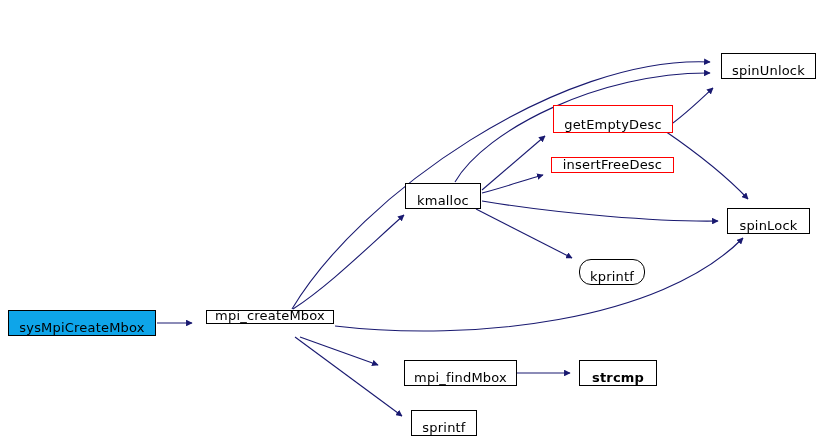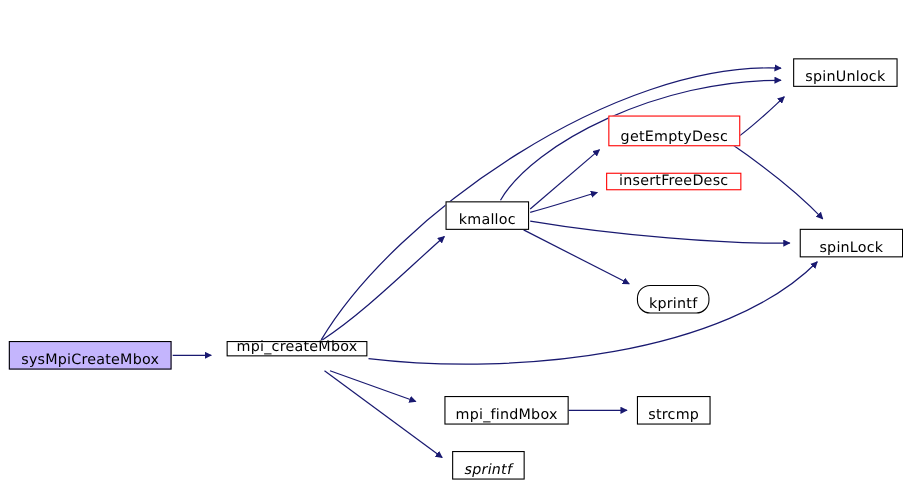--- a/index.html
+++ b/index.html
@@ -31,21 +31,21 @@
     align-items: flex-end;
     justify-content: center;
     font-family: "DejaVu Sans", sans-serif;
     font-size: 13px;
     color: #000000;
     letter-spacing: 0.2px;
     white-space: nowrap;
     z-index: 5;
   }
   .node.highlight {
-    background: #c4b5fd;
+    background: #0ea5e9;
     border-color: #000000;
   }
   .node.warn {
     border-color: #ff0000;
   }
   .node-label {
     pointer-events: none;
   }
 </style>
 </head>
@@ -92,27 +92,27 @@
       </div>
       <div class="node warn" style="left: 551px; top: 157px; width: 123px; height: 16px;">
         <span class="node-label">insertFreeDesc</span>
       </div>
       <div class="node" style="left: 579px; top: 259px; width: 66px; height: 26px; border-radius: 12px;">
         <span class="node-label">kprintf</span>
       </div>
       <div class="node" style="left: 721px; top: 53px; width: 95px; height: 26px;">
         <span class="node-label">spinUnlock</span>
       </div>
-      <div class="node" style="left: 727px; top: 208px; width: 94px; height: 26px;">
+      <div class="node" style="left: 727px; top: 208px; width: 83px; height: 26px;">
         <span class="node-label">spinLock</span>
       </div>
       <div class="node" style="left: 404px; top: 360px; width: 113px; height: 26px;">
         <span class="node-label">mpi_findMbox</span>
       </div>
-      <div class="node" style="left: 579px; top: 360px; width: 67px; height: 26px;">
+      <div class="node" style="left: 579px; top: 360px; width: 78px; height: 26px; font-weight: bold;">
         <span class="node-label">strcmp</span>
       </div>
-      <div class="node" style="left: 411px; top: 410px; width: 66px; height: 26px; font-style: italic;">
+      <div class="node" style="left: 411px; top: 410px; width: 66px; height: 26px;">
         <span class="node-label">sprintf</span>
       </div>
     </div>
 
 </div>
 
 </body></html>

